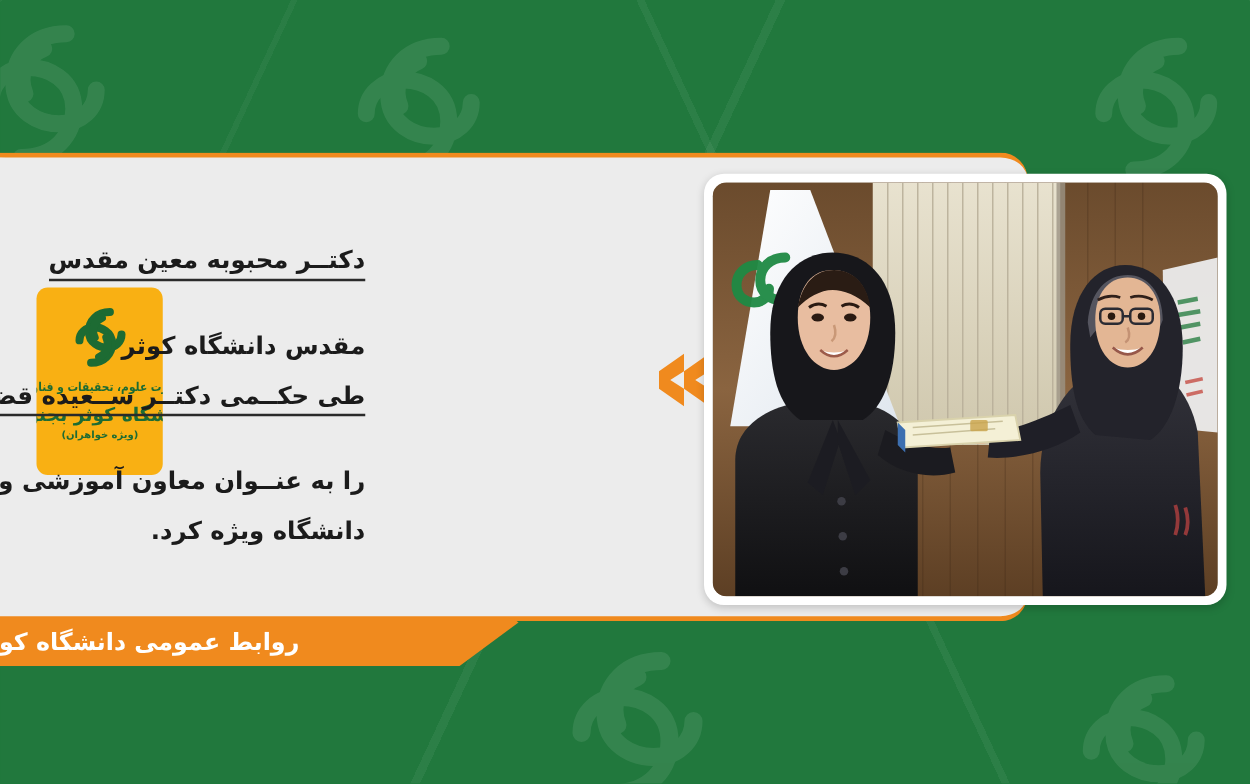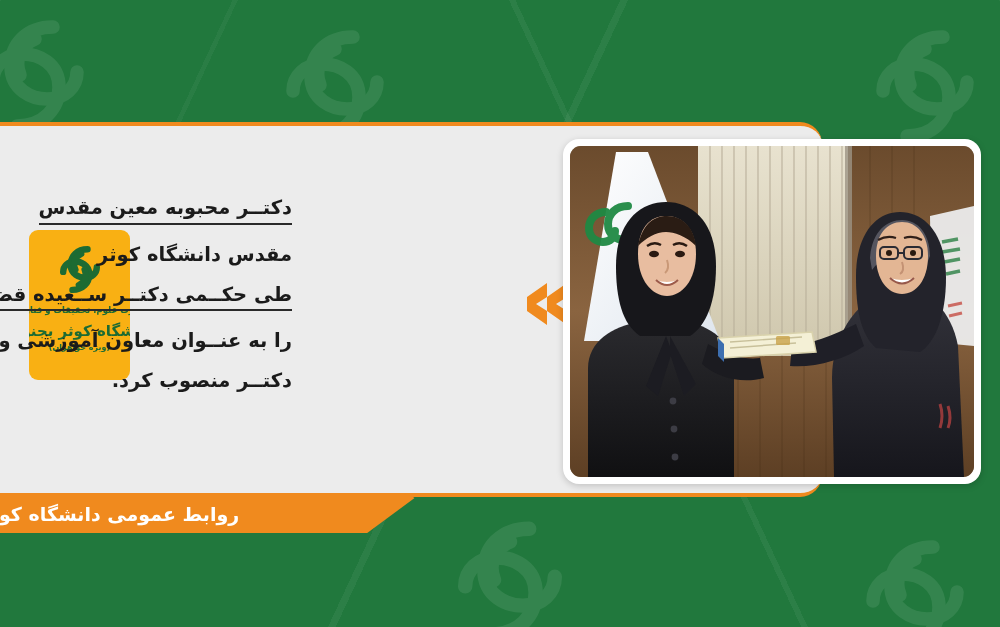--- a/index.html
+++ b/index.html
@@ -72,21 +72,21 @@
   }
 
   
   .text-block{
     position:absolute;right:530px;top:72px;width:300px;
     text-align:right;direction:rtl;
     color:#1b1b1b;
   }
   .line{
     font-size:19.5px;font-weight:700;line-height:1.0;
-    white-space:nowrap;
+    margin-bottom:22px;white-space:nowrap;
     letter-spacing:.2px;
   }
   .line.u{
     display:inline-block;
     border-bottom:2px solid #2a2a2a;
     padding-bottom:5px;
   }
   .line-wrap{margin-bottom:20px;}
   .line-wrap:last-child{margin-bottom:0;}
 
@@ -223,21 +223,21 @@
         <div class="line-wrap">
           <span class="line">مقدس دانشگاه کوثر</span>
         </div>
         <div class="line-wrap">
           <span class="line u">طی حکــمی دکتــر ســعیده قضــایی</span>
         </div>
         <div class="line-wrap">
           <span class="line">را به عنــوان معاون آموزشی و پژوهشی</span>
         </div>
         <div class="line-wrap">
-          <span class="line">دکتــر منصوب کرد.</span>
+          <span class="line">دانشگاه ویژه کرد.</span>
         </div>
       </div>
 
     </div>
   </div>
 
   <div class="chevron">
     <svg width="40" height="46" viewBox="0 0 40 46">
       <path d="M20 2 L20 16 L9 23 L20 30 L20 44 L0 30 L0 16 Z" fill="#f08a1e"></path>
       <path d="M40 2 L40 16 L29 23 L40 30 L40 44 L20 30 L20 16 Z" fill="#f08a1e"></path>

